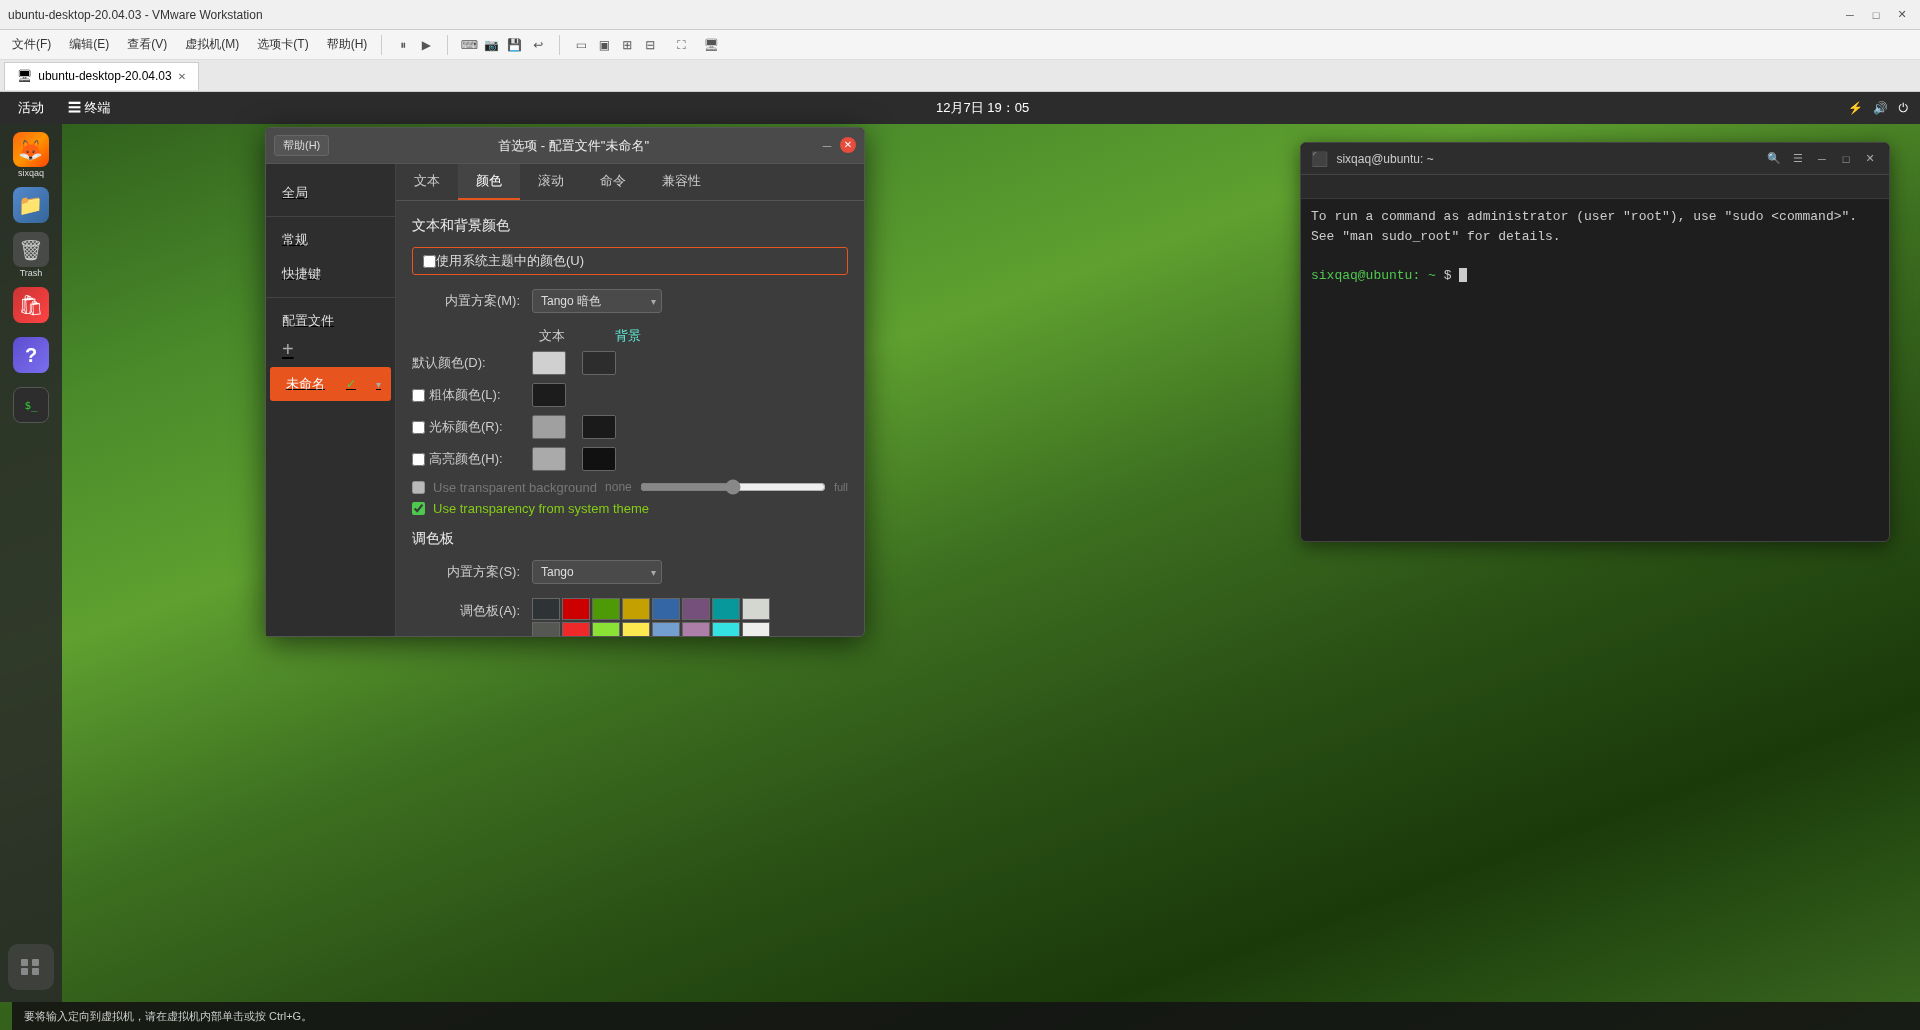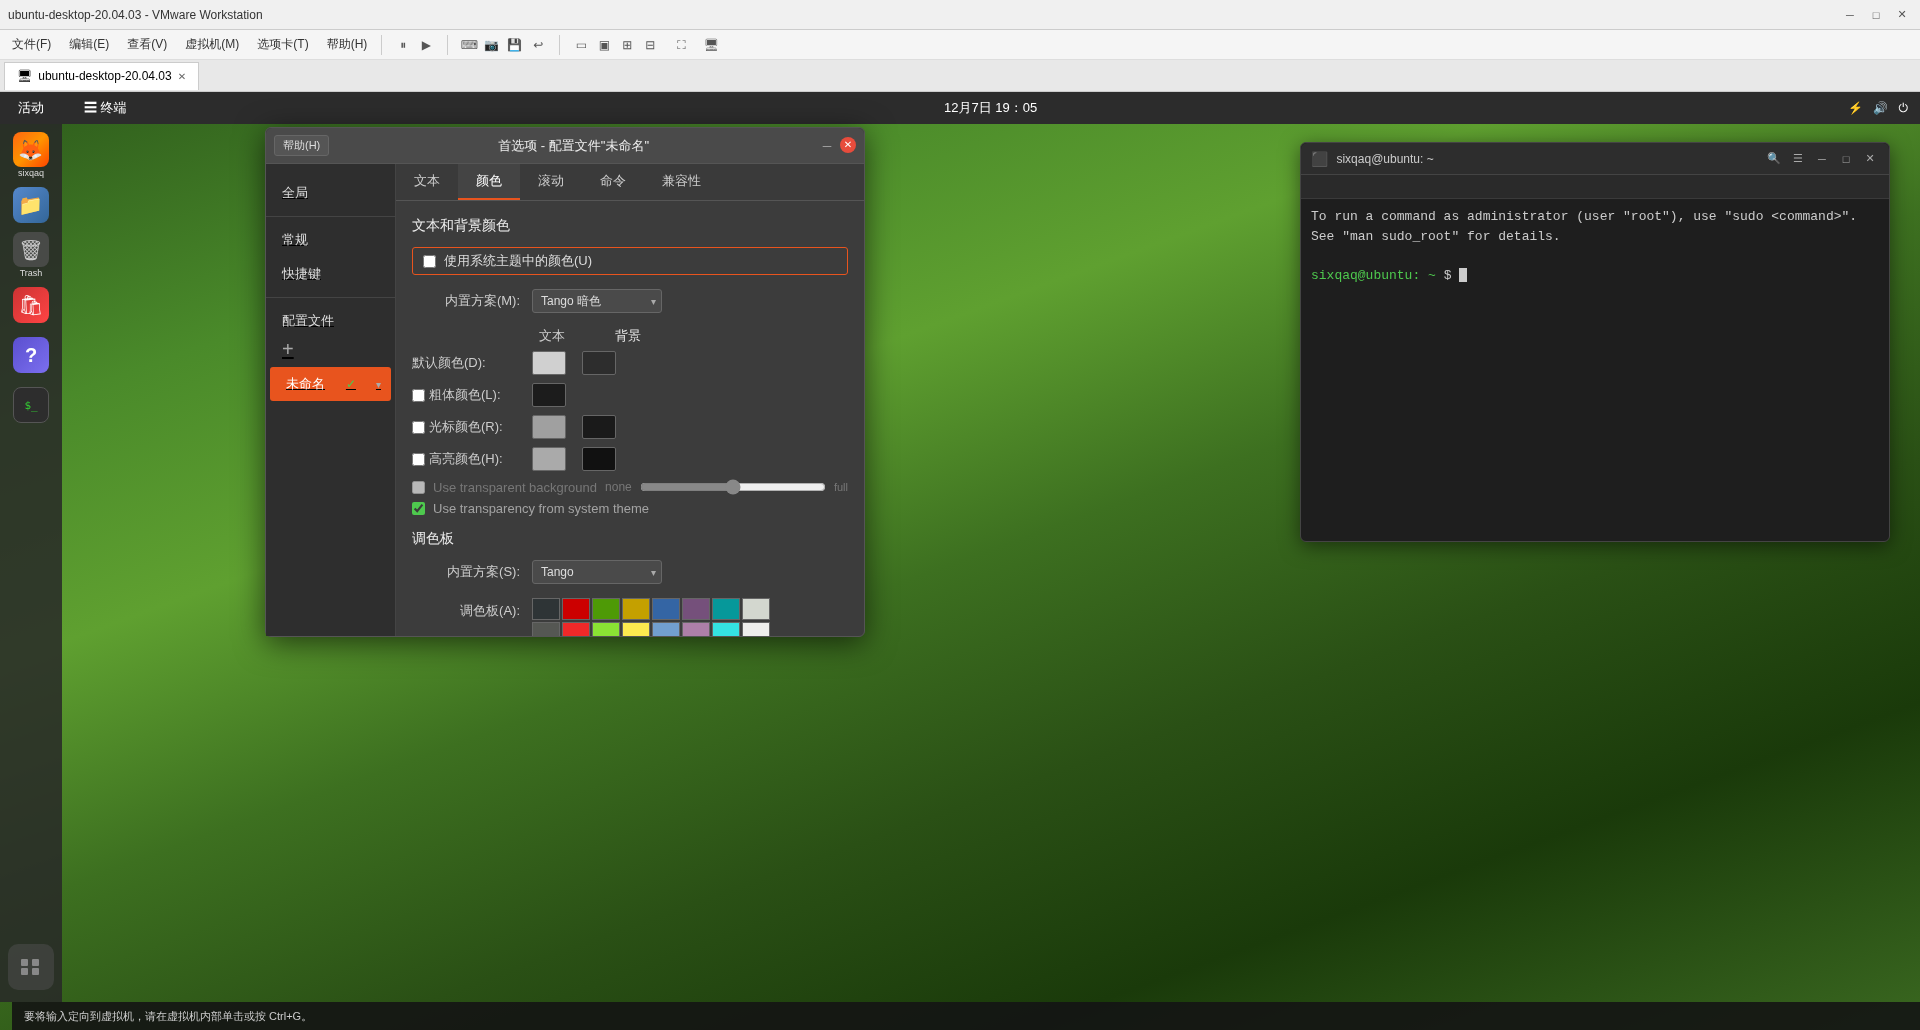--- a/index.html
+++ b/index.html
@@ -35,21 +35,21 @@
       width: 100%; height: calc(1030px - 30px - 30px - 32px); position: relative;
       background: linear-gradient(160deg, #2d5a1b 0%, #4a8a2a 20%, #5fa030 35%, #3d7020 50%, #2a5015 65%, #1a3a0a 80%, #3a6820 100%);
       overflow: hidden;
     }
 
     
     #ubuntu-topbar {
       width: 100%; height: 32px; background: #2c2c2c; display: flex; align-items: center; justify-content: space-between;
       position: absolute; top: 0; left: 0; z-index: 100; padding: 0 12px;
     }
-    #ubuntu-topbar .left { display: flex; align-items: flex-end; gap: 28px; }
+    #ubuntu-topbar .left { display: flex; align-items: flex-end; gap: 12px; }
     #ubuntu-topbar .center { font-size: 13px; color: #fff; }
     #ubuntu-topbar .right { display: flex; align-items: center; gap: 10px; font-size: 12px; color: #fff; }
     .topbar-btn { font-size: 13px; color: #fff; cursor: pointer; padding: 2px 6px; }
 
     
     #ubuntu-dock {
       position: absolute; left: 0; top: 32px; width: 62px; height: calc(100% - 60px);
       background: rgba(40,40,40,0.85); display: flex; flex-direction: column; align-items: center;
       padding: 8px 0; gap: 4px; z-index: 90;
     }
@@ -133,21 +133,21 @@
     .prefs-tab {
       padding: 8px 18px; font-size: 13px; color: #ccc; cursor: pointer; border-bottom: 2px solid transparent;
     }
     .prefs-tab.active { color: #fff; border-bottom: 2px solid #e8541e; background: rgba(255,255,255,0.05); }
 
     #prefs-content { flex: 1; padding: 16px; overflow-y: auto; }
 
     .section-title { font-size: 14px; color: #eee; margin-bottom: 12px; font-weight: 500; }
     .use-system-checkbox {
       border: 1px solid #e8541e; border-radius: 3px; padding: 4px 10px; margin-bottom: 14px;
-      display: flex; align-items: center; gap: 8px;
+      display: flex; align-items: center; 
     }
     .use-system-checkbox input { accent-color: #e8541e; }
     .use-system-checkbox label { font-size: 13px; color: #ddd; }
 
     
     .form-row { display: flex; align-items: center; margin-bottom: 14px; }
     .form-label { font-size: 13px; color: #ccc; width: 120px; text-align: right; padding-right: 12px; }
     .form-select {
       background: #4a4a4a; border: 1px solid #666; color: #ddd; font-size: 12px;
       padding: 4px 24px 4px 8px; border-radius: 3px; appearance: none; cursor: pointer;
@@ -161,21 +161,21 @@
     .color-swatch { width: 34px; height: 24px; border: 1px solid #666; border-radius: 2px; cursor: pointer; margin-right: 16px; }
 
     
     .slider-row { display: flex; align-items: center; margin-bottom: 10px; }
     .slider-row .form-label { color: #777; }
     .slider-row input[type=range] { flex: 1; accent-color: #888; }
     .slider-row input[type=checkbox] { accent-color: #e8541e; }
 
     .use-transparency-row { display: flex; align-items: center; margin-bottom: 14px; margin-top: 4px; }
     .use-transparency-row input[type=checkbox] { accent-color: #4ec94e; margin-right: 8px; }
-    .use-transparency-row label { font-size: 13px; color: #a3a3a3; }
+    .use-transparency-row label { font-size: 13px; color: #84cc16; }
     .palette-swatch { width: 28px; height: 22px; border: 1px solid #666; cursor: pointer; }
 
     
     .toolbar-icon { width: 22px; height: 22px; display: flex; align-items: center; justify-content: center; font-size: 12px; color: #555; cursor: pointer; }
     .toolbar-group { display: flex; align-items: center; gap: 1px; margin: 0 4px; }
 
     
     .profile-item-active { background: #e8541e !important; }
     .profile-item-active .profile-name { color: #fff; }
   </style>
@@ -354,21 +354,21 @@
             <span class="form-label">内置方案(M):</span>
             <div class="select-wrapper">
               <select class="form-select">
                 <option>Tango 暗色</option>
               </select>
             </div>
           </div>
 
           <div style="display:flex; margin-left:120px; margin-bottom:6px; gap:36px;">
             <span style="font-size:13px; color:#ccc; width:40px; text-align:center;">文本</span>
-            <span style="font-size:13px; color:#e5e5e5; width:40px; text-align:center;">背景</span>
+            <span style="font-size:13px; color:#5eead4; width:40px; text-align:center;">背景</span>
           </div>
 
           <div class="color-row">
             <span class="color-row-label">默认颜色(D):</span>
             <div class="color-swatch" style="background:#d0d0d0;"></div>
             <div class="color-swatch" style="background:#2d2d2d;"></div>
           </div>
 
           <div class="color-row">
             <span class="color-row-label">

